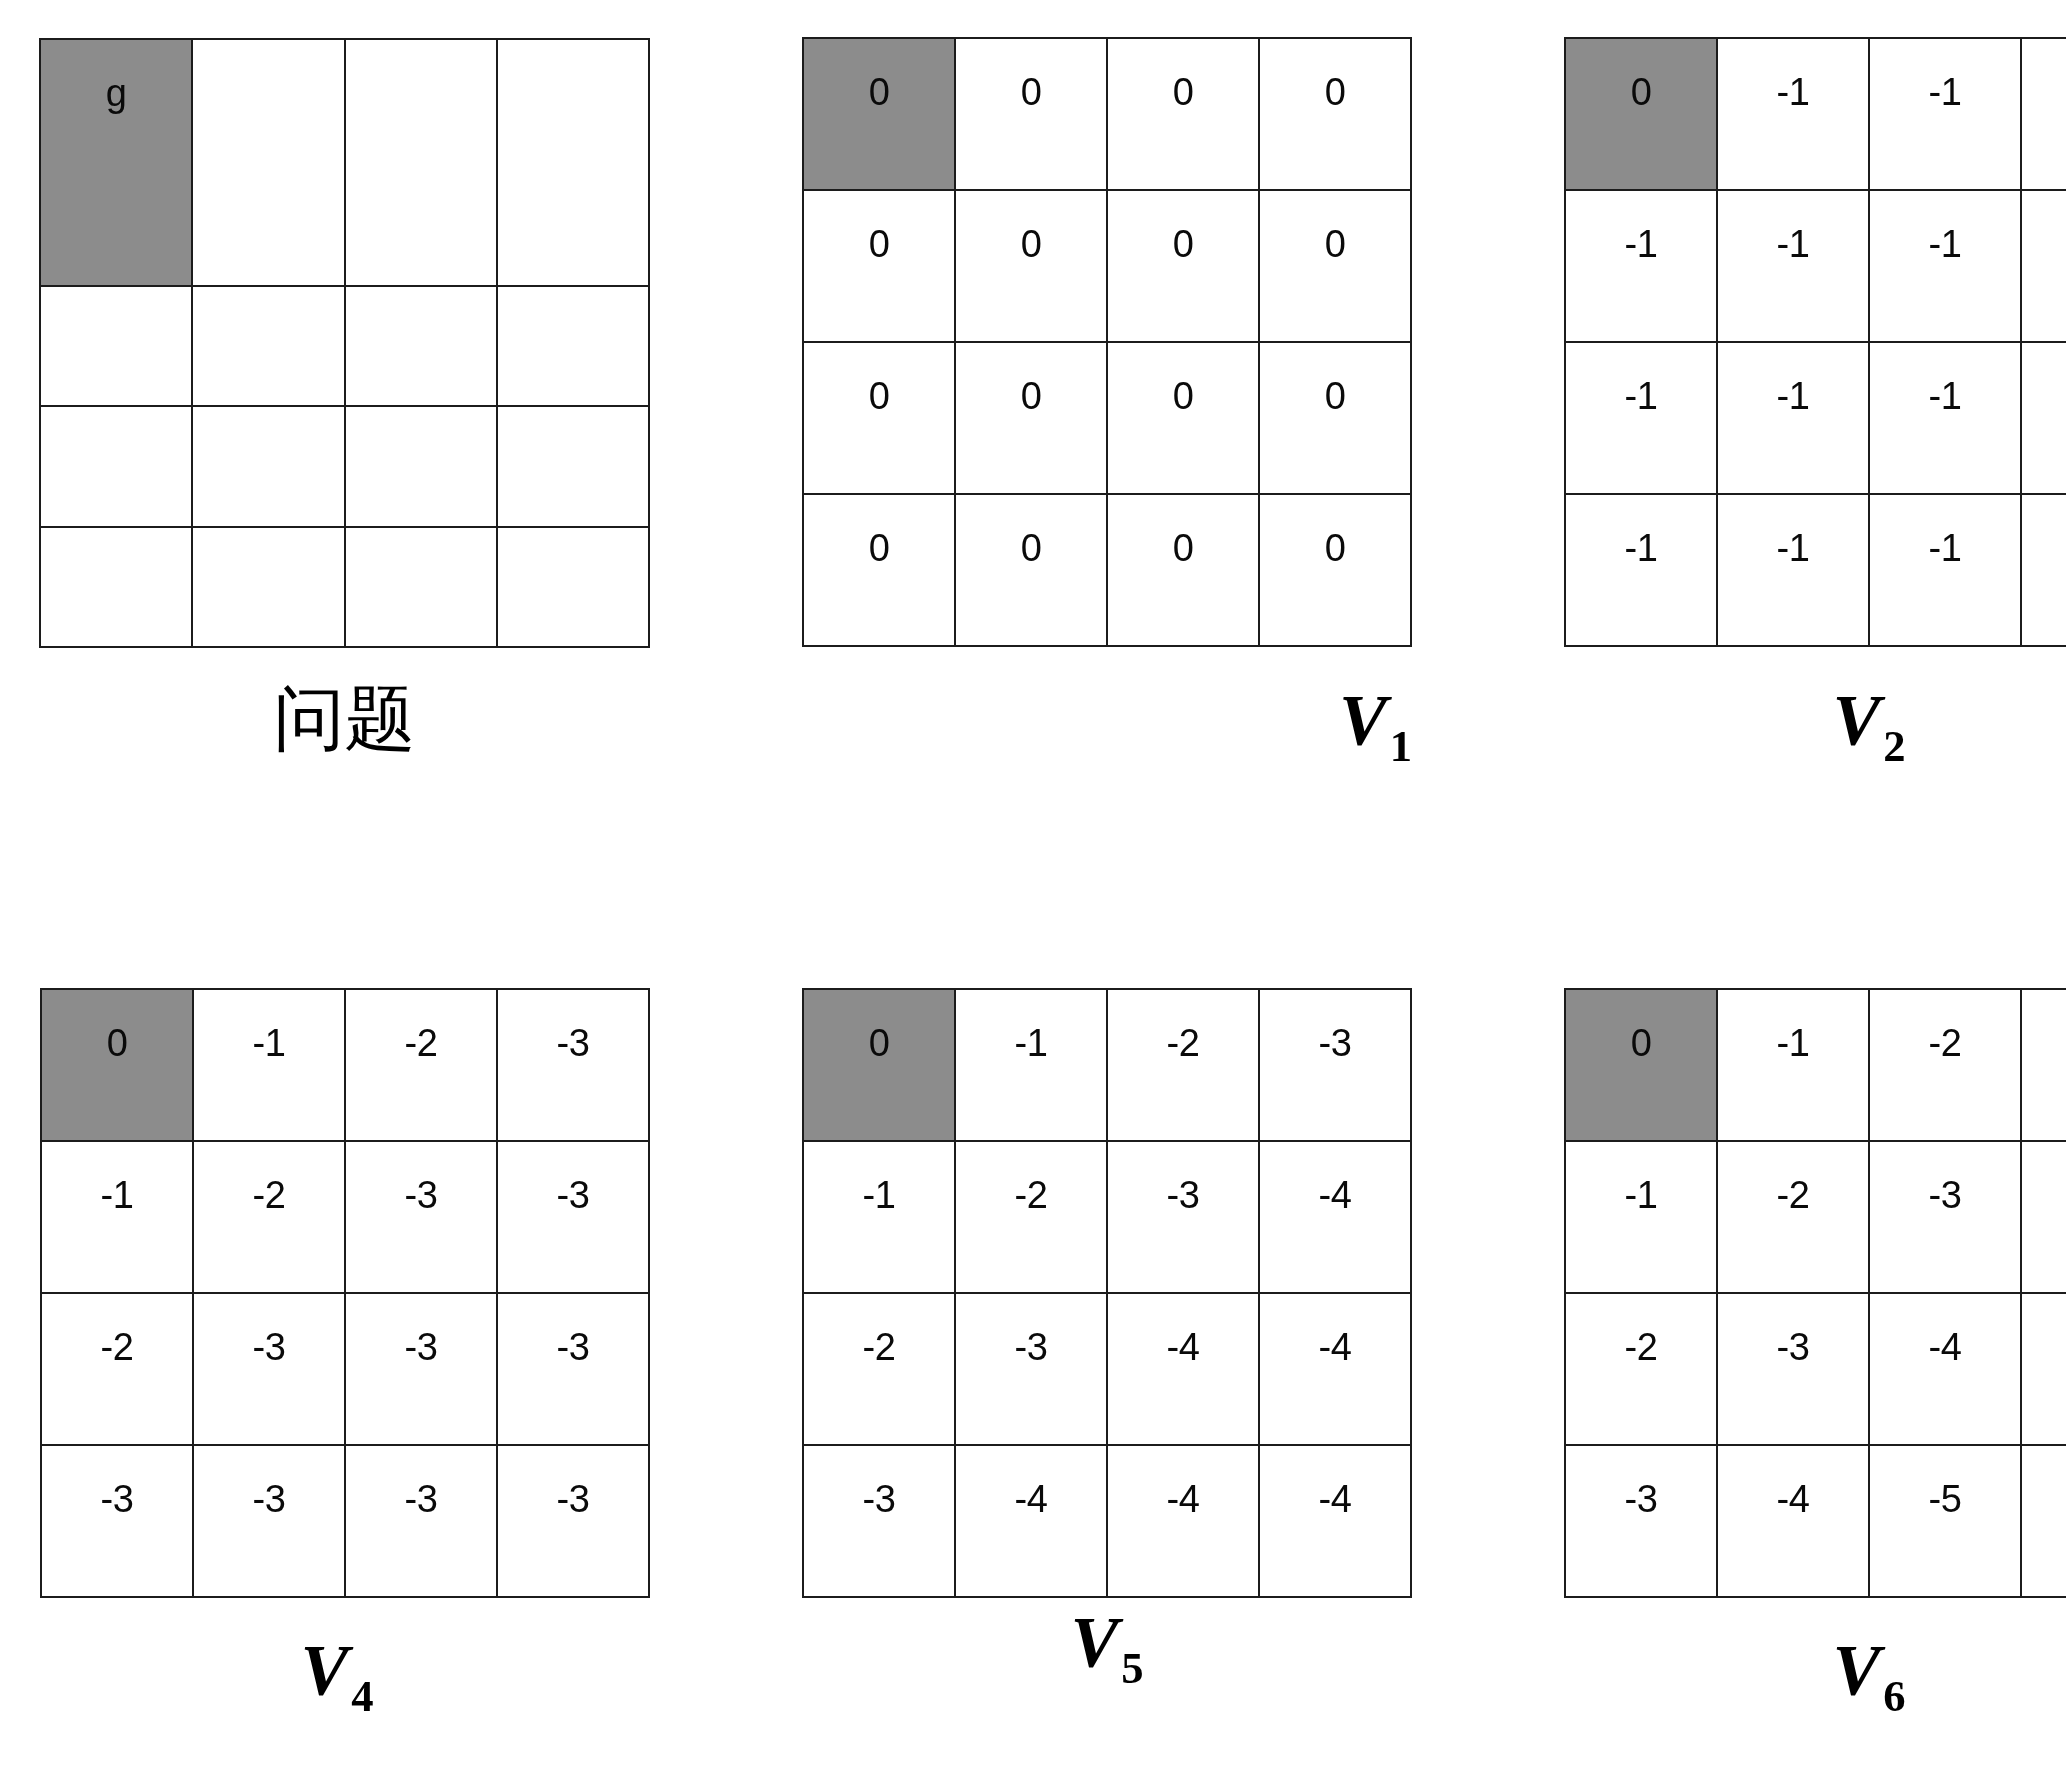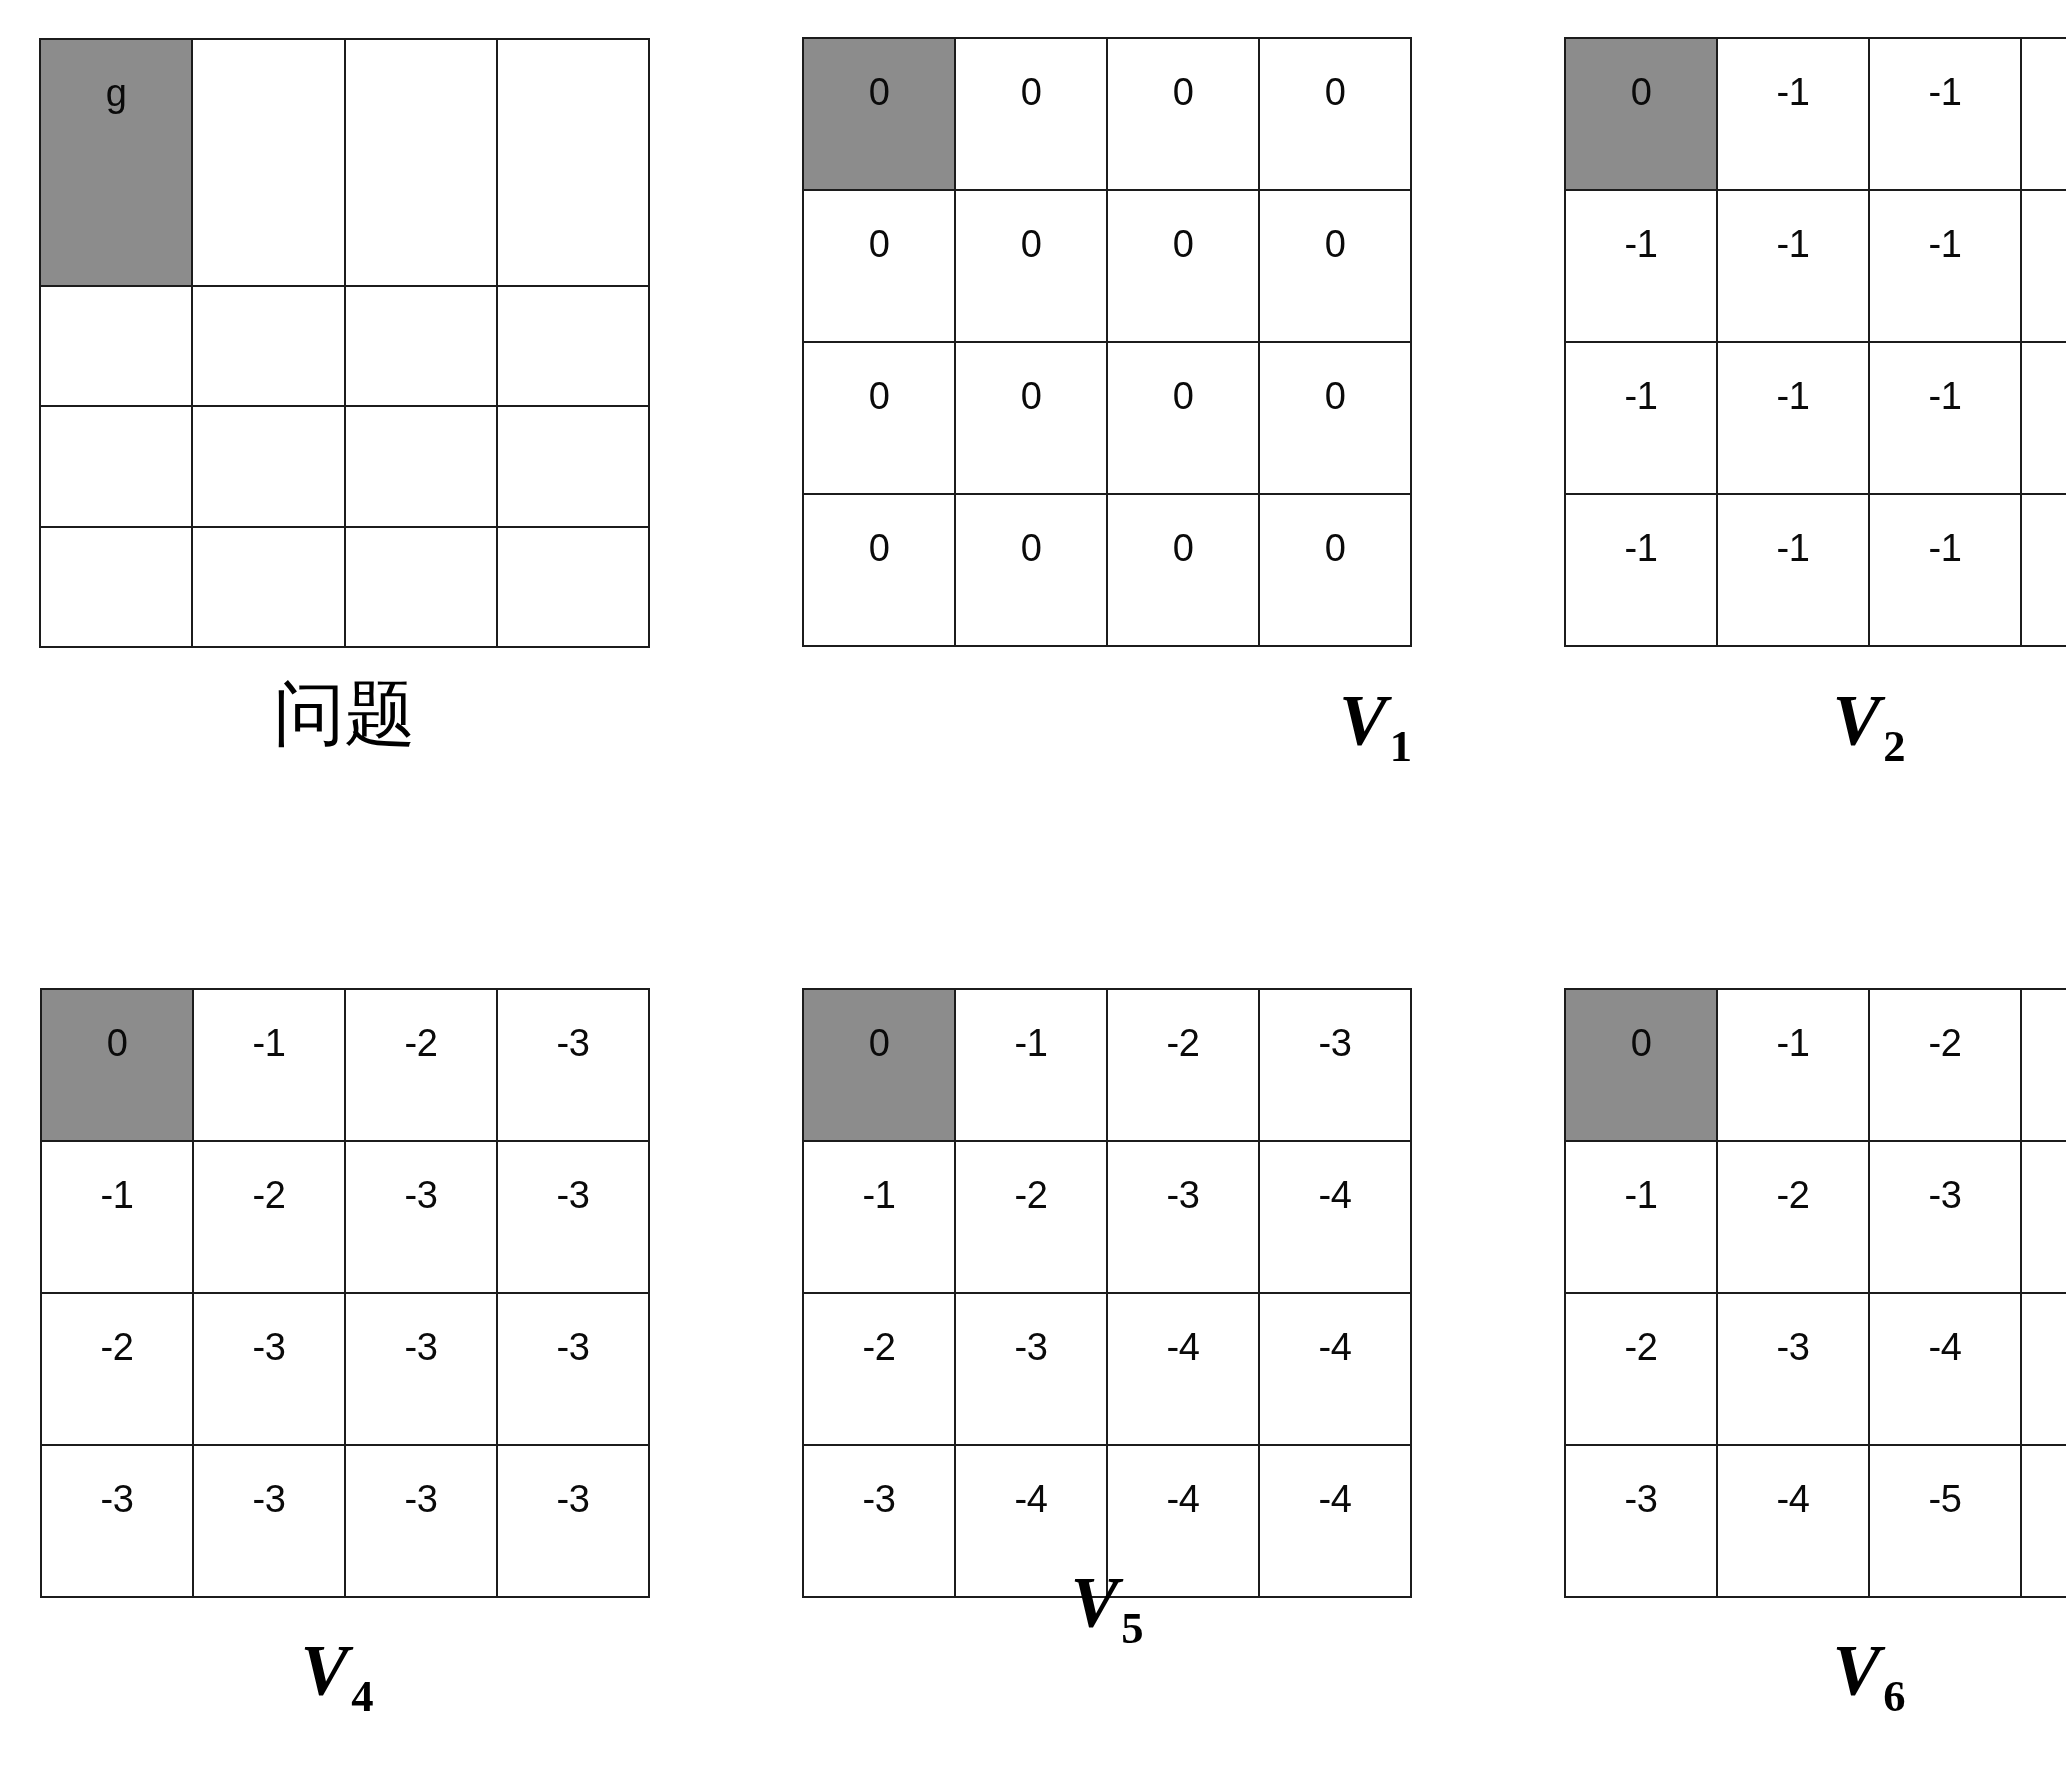--- a/index.html
+++ b/index.html
@@ -60,21 +60,21 @@
   }
 
   
   .caption {
     position: absolute;
     text-align: center;
     color: #000000;
     white-space: nowrap;
   }
   .caption-cjk {
-    font-family: Liberation Mono, monospace;
+    font-family: Liberation Serif, serif;
     font-size: 71px;
     line-height: 1;
     font-weight: 400;
   }
   .caption-math {
     font-family: "Liberation Serif", "DejaVu Serif", serif;
     font-size: 72px;
     line-height: 1;
   }
   .caption-math .sym {
@@ -400,21 +400,21 @@
             <td style="width: 25%;">
               <span class="cellinner">-4</span>
             </td>
             <td style="width: 25%;">
               <span class="cellinner">-4</span>
             </td>
           </tr>
         </tbody>
       </table>
     </div>
-    <div class="caption caption-math" style="left: 802px; top: 1566px; width: 610px;"><span class="sym">V</span><span class="sub">5</span></div>
+    <div class="caption caption-math" style="left: 802px; top: 1606px; width: 610px;"><span class="sym">V</span><span class="sub">5</span></div>
     <div class="panel" style="left: 1564px; top: 988px; width: 610px; height: 610px;">
       <table class="grid" style="width: 610px; height: 610px;">
         <tbody>
           <tr>
             <td class="shaded" style="width: 25%;">
               <span class="cellinner">0</span>
             </td>
             <td style="width: 25%;">
               <span class="cellinner">-1</span>
             </td>

